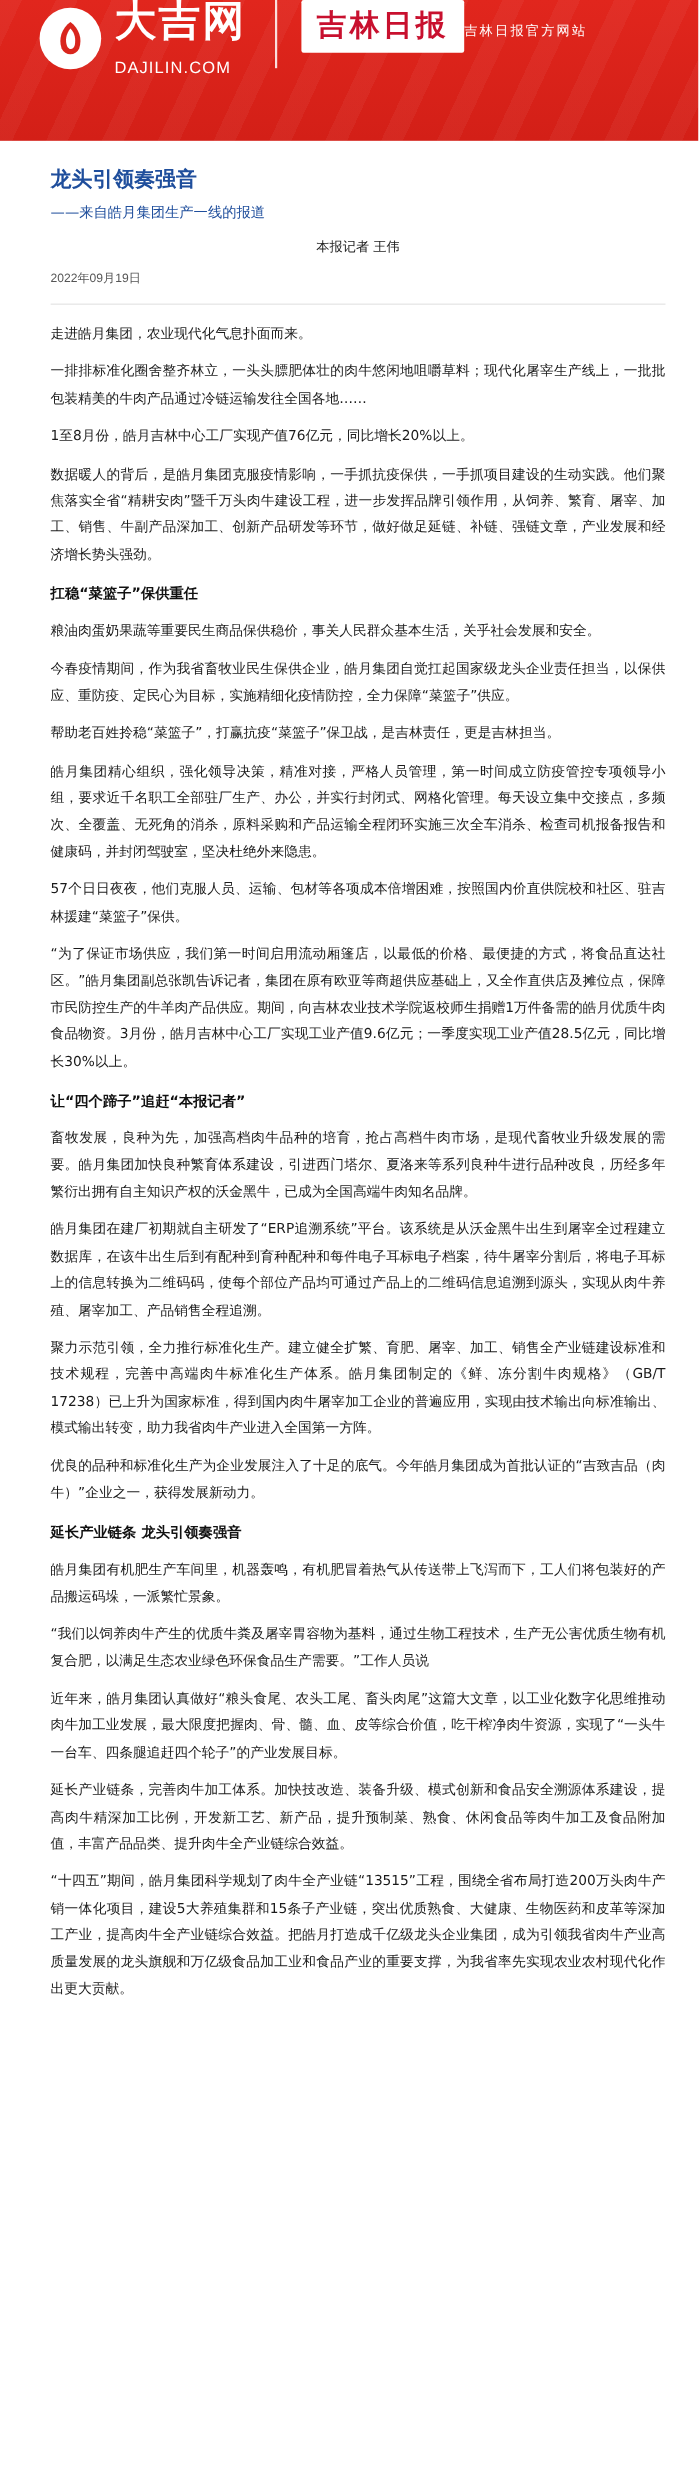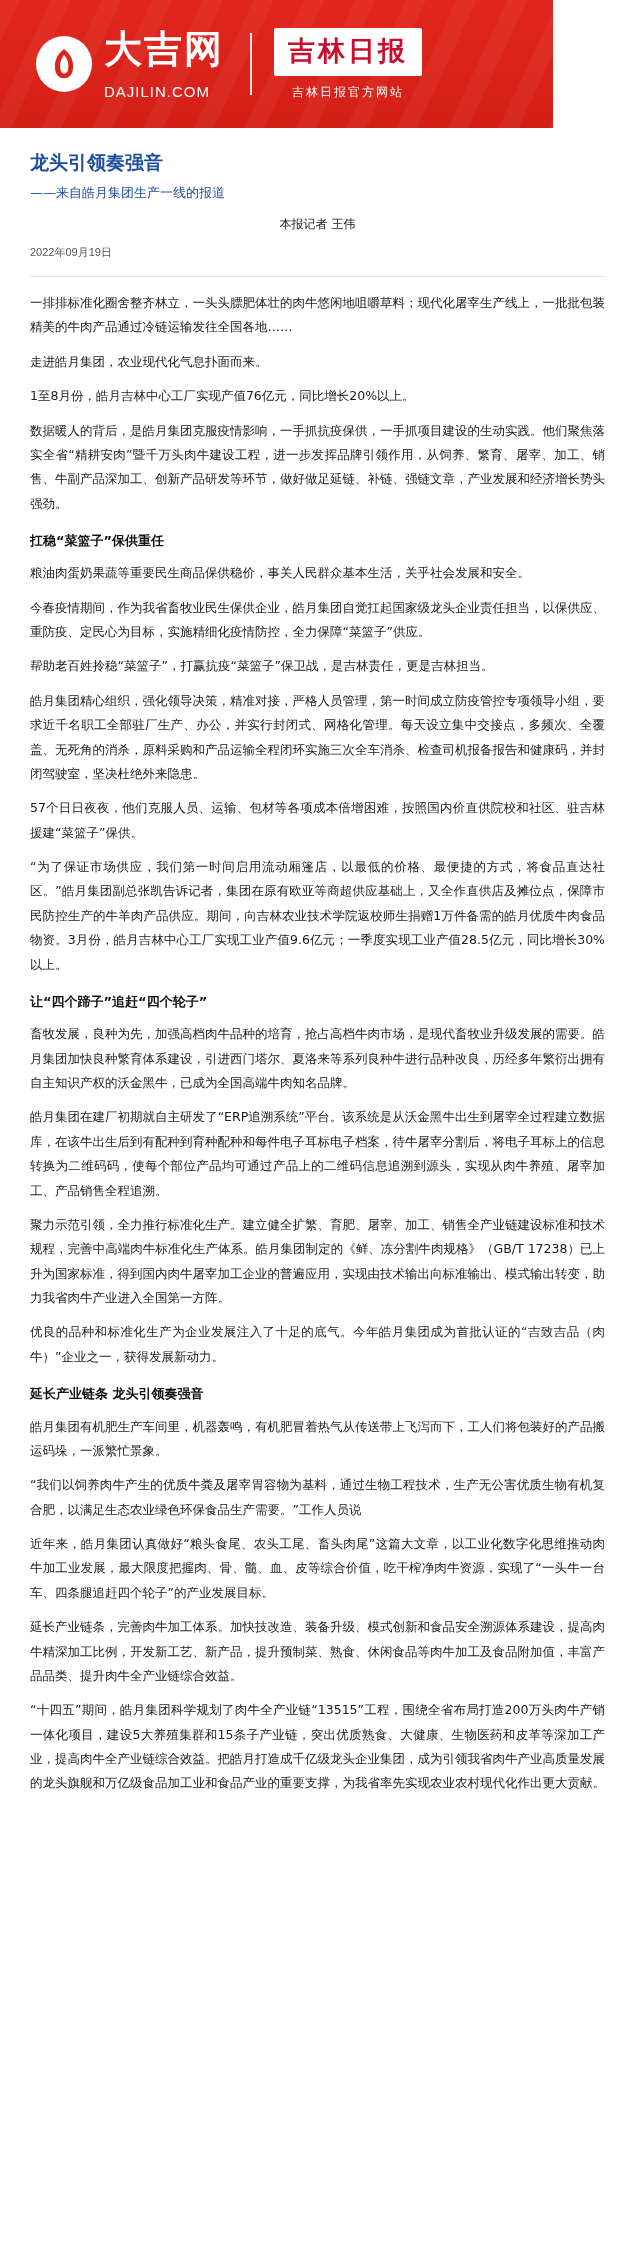--- a/index.html
+++ b/index.html
@@ -13,27 +13,27 @@
     color: #1a1a1a;
   }
   .page {
     width: 635px;
     box-sizing: border-box;
     background: #ffffff;
   }
   
   .banner {
     position: relative;
-    width: 553px;
+    width: 635px;
     height: 128px;
     background: #d9251d;
     background: linear-gradient(180deg, #e1261d 0%, #d31f17 100%);
     overflow: hidden;
     display: flex;
-    align-items: center;
+    align-items: flex-start;
   }
   .banner-stripe {
     position: absolute;
     top: 0; left: 0; right: 0; bottom: 0;
     background:
       repeating-linear-gradient(115deg, rgba(255,255,255,0.045) 0px, rgba(255,255,255,0.045) 18px, rgba(255,255,255,0) 18px, rgba(255,255,255,0) 46px);
     pointer-events: none;
   }
   .logo-area {
     display: flex;
@@ -72,21 +72,21 @@
   .divider-v {
     width: 2px;
     height: 62px;
     background: rgba(255,255,255,0.85);
     margin: 0 22px 0 26px;
     z-index: 2;
   }
   .partner {
     z-index: 2;
     display: flex;
-    flex-direction: column;
+    flex-direction: row;
     align-items: center;
   }
   .partner-plaque {
     background: #ffffff;
     color: #c8102e;
     font-size: 27px;
     font-weight: bold;
     padding: 5px 14px 7px 14px;
     letter-spacing: 3px;
     border-radius: 2px;
@@ -94,21 +94,21 @@
   }
   .partner-sub {
     margin-top: 8px;
     color: #ffffff;
     font-size: 12px;
     letter-spacing: 2px;
     font-family: "DejaVu Sans", "Liberation Sans", sans-serif;
   }
   
   .article {
-    padding: 22px 30px 40px 30px;
+    padding: 22px 30px 40px 46px;
   }
   .headline {
     color: #1f4e9c;
     font-size: 19px;
     font-weight: bold;
     margin: 0 0 8px 0;
     font-family: "DejaVu Sans", "Liberation Sans", sans-serif;
   }
   .subhead {
     color: #1f4e9c;
@@ -183,32 +183,32 @@
   </div>
 
   <div class="article">
     <h1 class="headline">龙头引领奏强音</h1>
     <div class="subhead">——来自皓月集团生产一线的报道</div>
     <div class="byline">本报记者 王伟</div>
     <div class="date">2022年09月19日</div>
     <hr class="hr">
 
     <div>
+      <p class="para">走进皓月集团，农业现代化气息扑面而来。</p>
       <p class="para">一排排标准化圈舍整齐林立，一头头膘肥体壮的肉牛悠闲地咀嚼草料；现代化屠宰生产线上，一批批包装精美的牛肉产品通过冷链运输发往全国各地……</p>
-      <p class="para">走进皓月集团，农业现代化气息扑面而来。</p>
       <p class="para">1至8月份，皓月吉林中心工厂实现产值76亿元，同比增长20%以上。</p>
       <p class="para">数据暖人的背后，是皓月集团克服疫情影响，一手抓抗疫保供，一手抓项目建设的生动实践。他们聚焦落实全省“精耕安肉”暨千万头肉牛建设工程，进一步发挥品牌引领作用，从饲养、繁育、屠宰、加工、销售、牛副产品深加工、创新产品研发等环节，做好做足延链、补链、强链文章，产业发展和经济增长势头强劲。</p>
       <p class="sub-title">扛稳“菜篮子”保供重任</p>
       <p class="para">粮油肉蛋奶果蔬等重要民生商品保供稳价，事关人民群众基本生活，关乎社会发展和安全。</p>
       <p class="para">今春疫情期间，作为我省畜牧业民生保供企业，皓月集团自觉扛起国家级龙头企业责任担当，以保供应、重防疫、定民心为目标，实施精细化疫情防控，全力保障“菜篮子”供应。</p>
       <p class="para">帮助老百姓拎稳“菜篮子”，打赢抗疫“菜篮子”保卫战，是吉林责任，更是吉林担当。</p>
       <p class="para">皓月集团精心组织，强化领导决策，精准对接，严格人员管理，第一时间成立防疫管控专项领导小组，要求近千名职工全部驻厂生产、办公，并实行封闭式、网格化管理。每天设立集中交接点，多频次、全覆盖、无死角的消杀，原料采购和产品运输全程闭环实施三次全车消杀、检查司机报备报告和健康码，并封闭驾驶室，坚决杜绝外来隐患。</p>
       <p class="para">57个日日夜夜，他们克服人员、运输、包材等各项成本倍增困难，按照国内价直供院校和社区、驻吉林援建“菜篮子”保供。</p>
       <p class="para">“为了保证市场供应，我们第一时间启用流动厢篷店，以最低的价格、最便捷的方式，将食品直达社区。”皓月集团副总张凯告诉记者，集团在原有欧亚等商超供应基础上，又全作直供店及摊位点，保障市民防控生产的牛羊肉产品供应。期间，向吉林农业技术学院返校师生捐赠1万件备需的皓月优质牛肉食品物资。3月份，皓月吉林中心工厂实现工业产值9.6亿元；一季度实现工业产值28.5亿元，同比增长30%以上。</p>
-      <p class="sub-title">让“四个蹄子”追赶“四个轮子”</p>
+      <p class="sub-title">让“四个蹄子”追赶“本报记者”</p>
       <p class="para">畜牧发展，良种为先，加强高档肉牛品种的培育，抢占高档牛肉市场，是现代畜牧业升级发展的需要。皓月集团加快良种繁育体系建设，引进西门塔尔、夏洛来等系列良种牛进行品种改良，历经多年繁衍出拥有自主知识产权的沃金黑牛，已成为全国高端牛肉知名品牌。</p>
       <p class="para">皓月集团在建厂初期就自主研发了“ERP追溯系统”平台。该系统是从沃金黑牛出生到屠宰全过程建立数据库，在该牛出生后到有配种到育种配种和每件电子耳标电子档案，待牛屠宰分割后，将电子耳标上的信息转换为二维码码，使每个部位产品均可通过产品上的二维码信息追溯到源头，实现从肉牛养殖、屠宰加工、产品销售全程追溯。</p>
       <p class="para">聚力示范引领，全力推行标准化生产。建立健全扩繁、育肥、屠宰、加工、销售全产业链建设标准和技术规程，完善中高端肉牛标准化生产体系。皓月集团制定的《鲜、冻分割牛肉规格》（GB/T 17238）已上升为国家标准，得到国内肉牛屠宰加工企业的普遍应用，实现由技术输出向标准输出、模式输出转变，助力我省肉牛产业进入全国第一方阵。</p>
       <p class="para">优良的品种和标准化生产为企业发展注入了十足的底气。今年皓月集团成为首批认证的“吉致吉品（肉牛）”企业之一，获得发展新动力。</p>
       <p class="sub-title">延长产业链条 龙头引领奏强音</p>
       <p class="para">皓月集团有机肥生产车间里，机器轰鸣，有机肥冒着热气从传送带上飞泻而下，工人们将包装好的产品搬运码垛，一派繁忙景象。</p>
       <p class="para">“我们以饲养肉牛产生的优质牛粪及屠宰胃容物为基料，通过生物工程技术，生产无公害优质生物有机复合肥，以满足生态农业绿色环保食品生产需要。”工作人员说</p>
       <p class="para">近年来，皓月集团认真做好“粮头食尾、农头工尾、畜头肉尾”这篇大文章，以工业化数字化思维推动肉牛加工业发展，最大限度把握肉、骨、髓、血、皮等综合价值，吃干榨净肉牛资源，实现了“一头牛一台车、四条腿追赶四个轮子”的产业发展目标。</p>
       <p class="para">延长产业链条，完善肉牛加工体系。加快技改造、装备升级、模式创新和食品安全溯源体系建设，提高肉牛精深加工比例，开发新工艺、新产品，提升预制菜、熟食、休闲食品等肉牛加工及食品附加值，丰富产品品类、提升肉牛全产业链综合效益。</p>
       <p class="para">“十四五”期间，皓月集团科学规划了肉牛全产业链“13515”工程，围绕全省布局打造200万头肉牛产销一体化项目，建设5大养殖集群和15条子产业链，突出优质熟食、大健康、生物医药和皮革等深加工产业，提高肉牛全产业链综合效益。把皓月打造成千亿级龙头企业集团，成为引领我省肉牛产业高质量发展的龙头旗舰和万亿级食品加工业和食品产业的重要支撑，为我省率先实现农业农村现代化作出更大贡献。</p>

